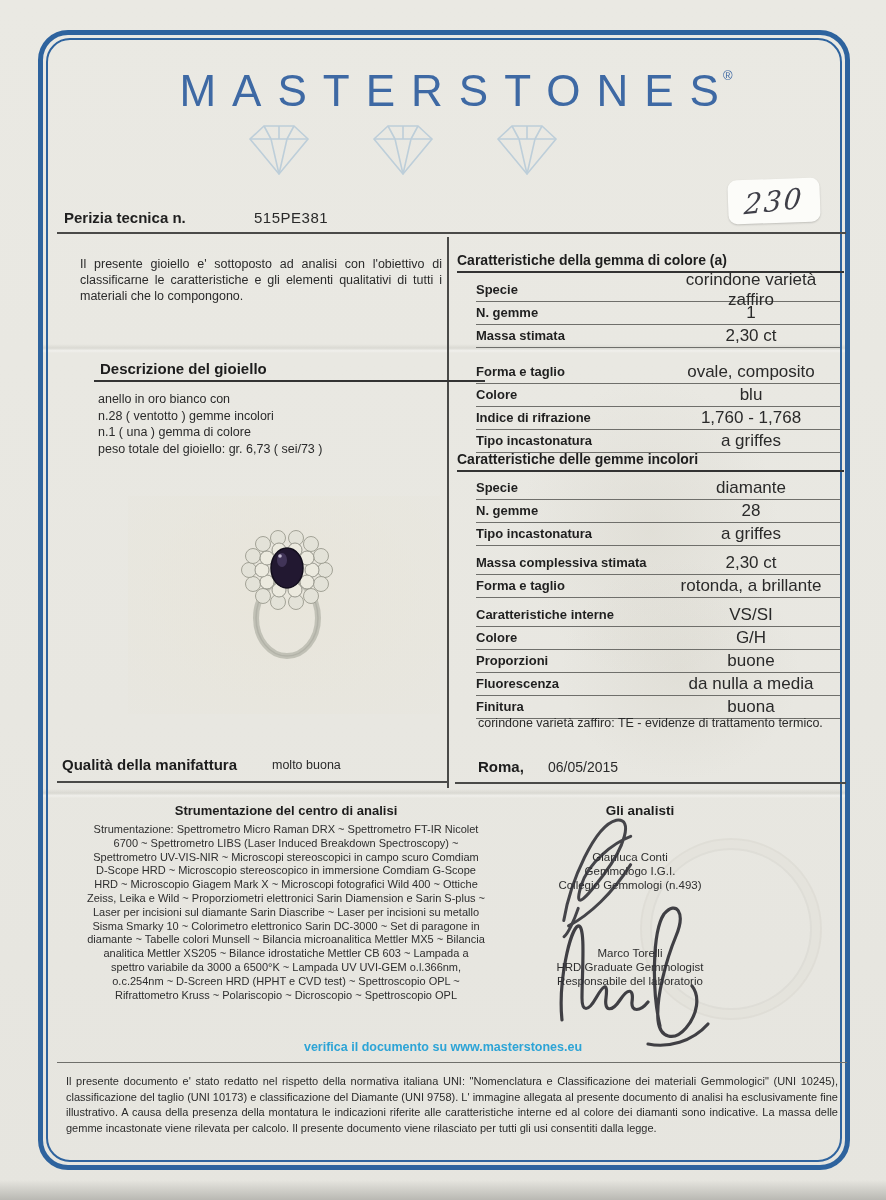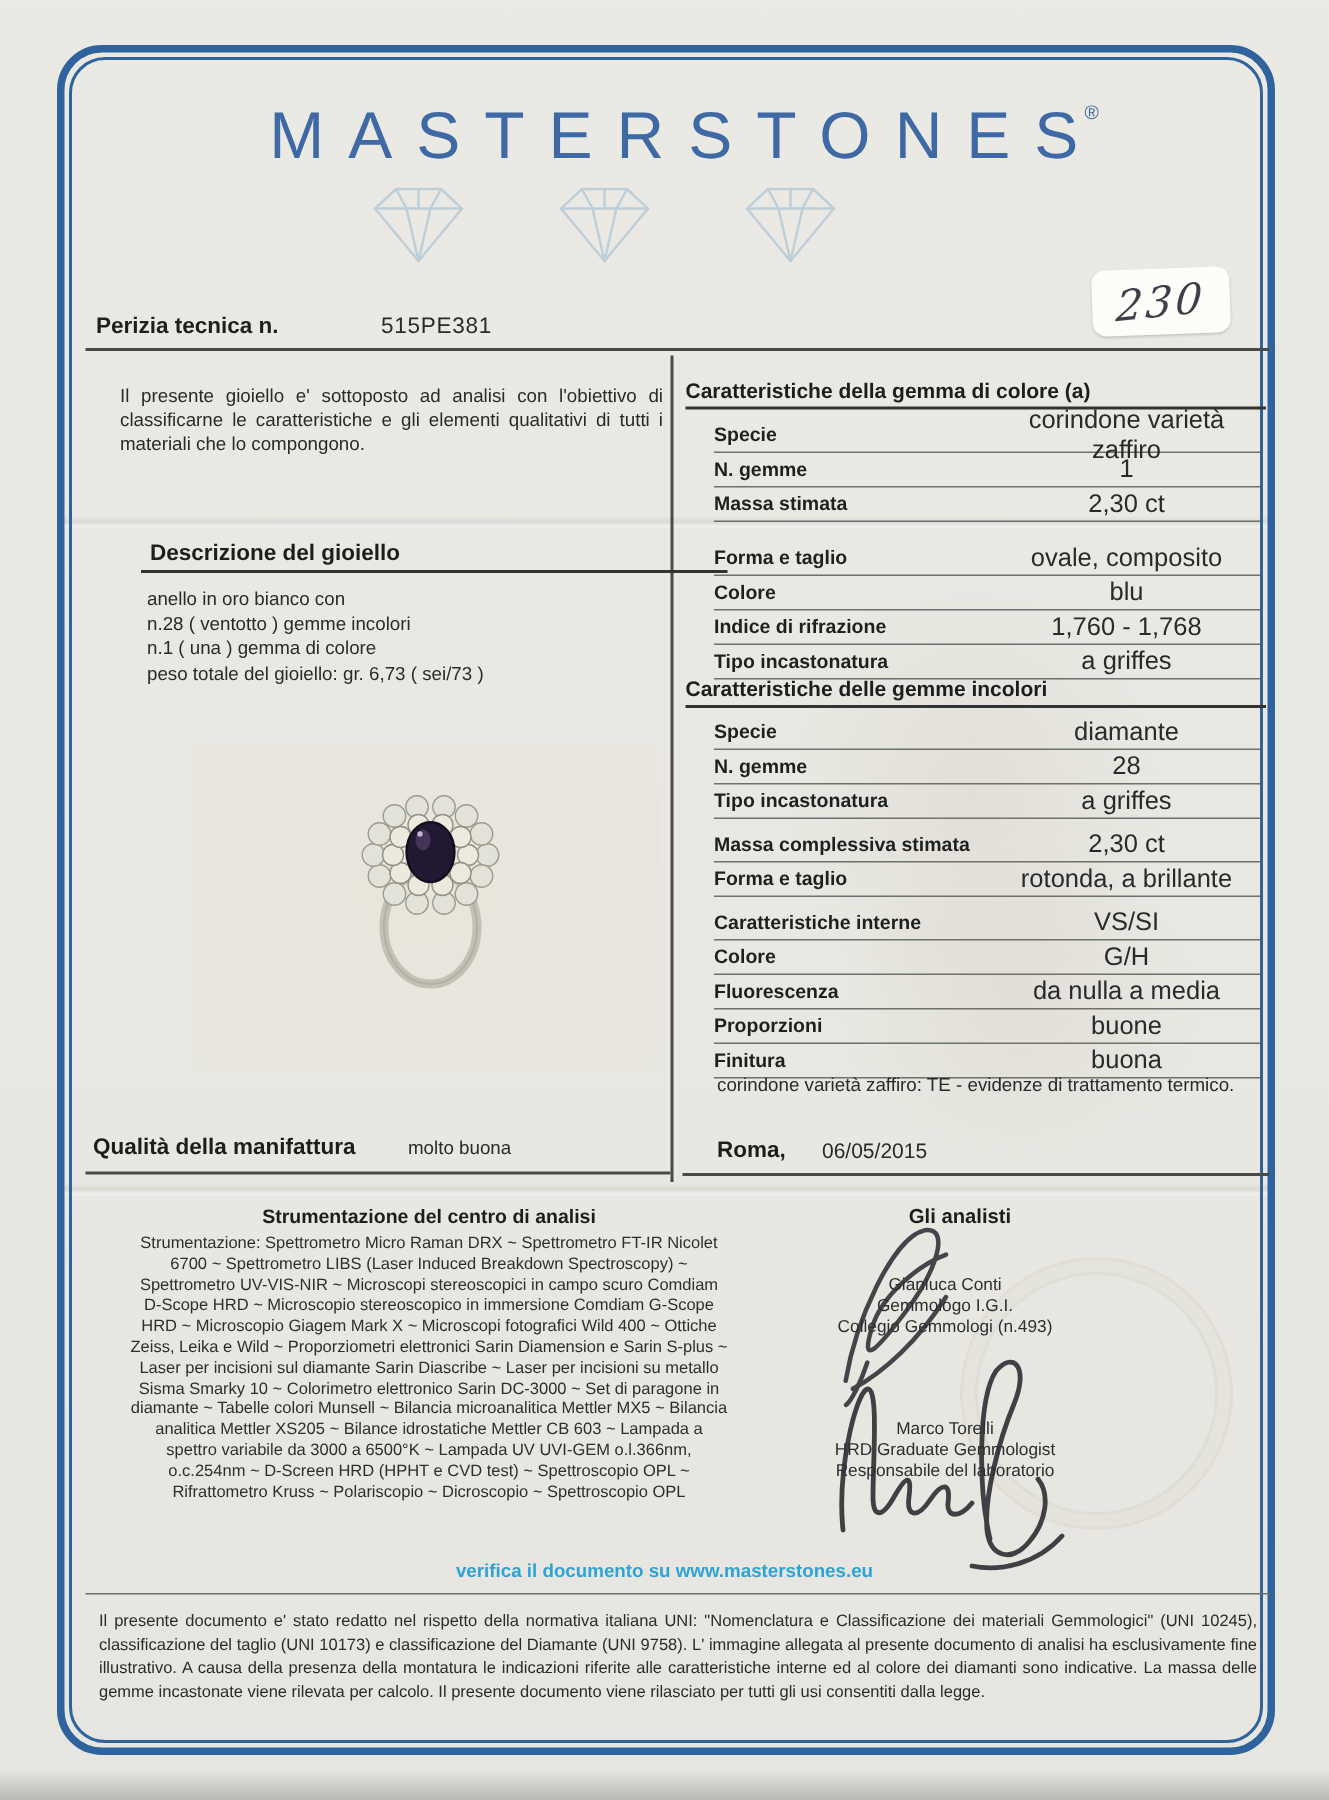--- a/index.html
+++ b/index.html
@@ -217,26 +217,26 @@
       </div>
     <div class="trow" style="margin-top:6px">
         <span class="lbl">Caratteristiche interne</span>
         <span class="val">VS/SI</span>
       </div>
     <div class="trow">
         <span class="lbl">Colore</span>
         <span class="val">G/H</span>
       </div>
     <div class="trow">
+        <span class="lbl">Proporzioni</span>
+        <span class="val">buone</span>
+      </div>
+    <div class="trow">
         <span class="lbl">Fluorescenza</span>
         <span class="val">da nulla a media</span>
-      </div>
-    <div class="trow">
-        <span class="lbl">Proporzioni</span>
-        <span class="val">buone</span>
       </div>
     <div class="trow">
         <span class="lbl">Finitura</span>
         <span class="val">buona</span>
       </div>
   </div>
 
   <div class="obs-text">corindone varietà zaffiro: TE - evidenze di trattamento termico.</div>
 
   <span class="city">Roma,</span>

